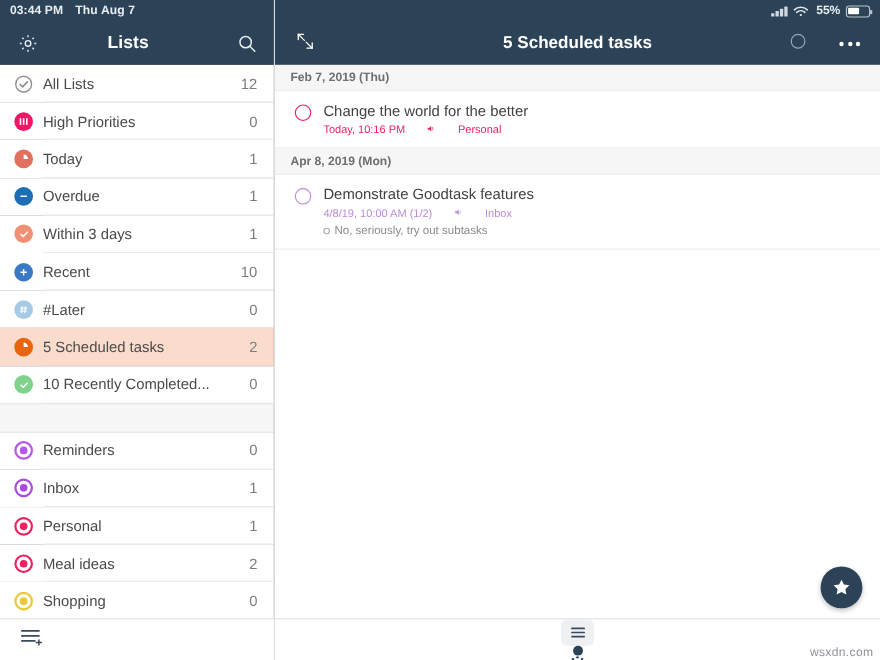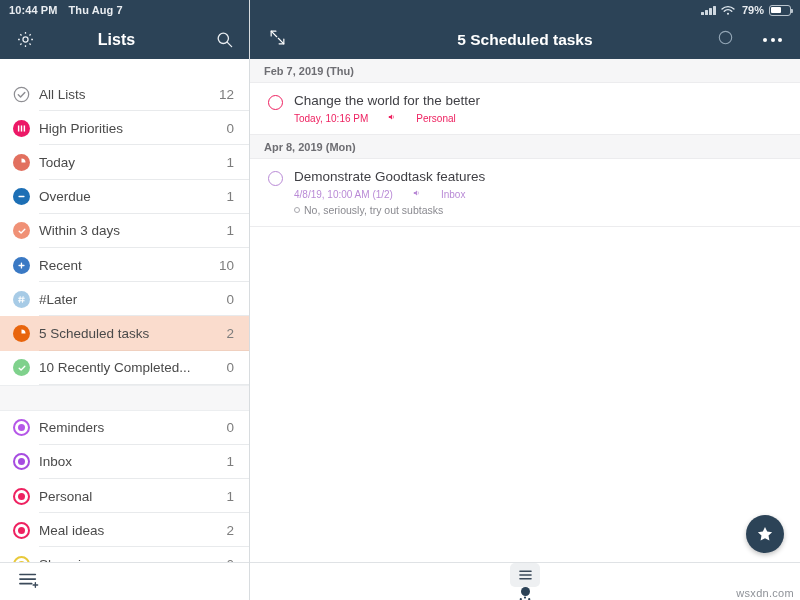--- a/index.html
+++ b/index.html
@@ -34,21 +34,21 @@
     padding: 0 14px;
     position: relative;
   }
   .nav-title {
     position: absolute; left: 0; right: 16px; text-align: center;
     color: #ffffff; font-size: 16px; font-weight: bold;
     pointer-events: none;
   }
   .nav-icon { width: 22px; height: 22px; position: relative; z-index: 2; display:flex; align-items:center; justify-content:center; }
 
-  .list-scroll { flex: 1; overflow: hidden; background: #737373; margin-top: 18px; }
+  .list-scroll { flex: 1; overflow: hidden; background: #737373; }
 
   .group-gap { height: 26px; background: #f7f7f8; border-top: 1px solid #eceef0; border-bottom: 1px solid #eceef0; }
 
   .row {
     height: 34.2px;
     display: flex; align-items: center;
     padding-left: 13px; padding-right: 15px;
     position: relative;
     background: #ffffff;
   }
@@ -144,21 +144,21 @@
   }
 </style>
 </head>
 <body>
 
 <div id="app">
 
   <div class="sidebar">
 
     <div class="statusbar">
-      <span class="sb-time">10:44 PM</span>
+      <span class="sb-time">03:44 PM</span>
       <span class="sb-date">Thu Aug 7</span>
     </div>
 
     <div class="nav">
       <div class="nav-icon">
         <svg width="19" height="19" viewBox="0 0 24 24" fill="none" stroke="#e9edf1" stroke-width="1.6">
           <circle cx="12" cy="12" r="3.2"></circle>
           <path d="M12 2.6v2.2M12 19.2v2.2M21.4 12h-2.2M4.8 12H2.6M18.6 5.4l-1.6 1.6M7 17l-1.6 1.6M18.6 18.6L17 17M7 7L5.4 5.4"></path>
         </svg>
       </div>
@@ -339,21 +339,21 @@
             <i style="height:7px"></i>
             <i style="height:9px"></i>
         </span>
         <span style="display:flex;align-items:center;">
           <svg width="14" height="11" viewBox="0 0 16 12" fill="none" stroke="#dfe8ef" stroke-width="1.6" stroke-linecap="round">
             <path d="M1.2 4.2a10 10 0 0 1 13.6 0"></path>
               <path d="M3.7 6.8a6.4 6.4 0 0 1 8.6 0"></path>
               <circle cx="8" cy="9.7" r="1.2" fill="#dfe8ef" stroke="none"></circle>
           </svg>
         </span>
-        <span class="batt-txt">79%</span>
+        <span class="batt-txt">55%</span>
         <span class="batt">
             <i></i>
           </span>
       </div>
     </div>
 
     <div class="main-nav">
       <div style="z-index:2;">
         <svg width="19" height="19" viewBox="0 0 24 24" fill="none" stroke="#ffffff" stroke-width="1.5" stroke-linecap="round" stroke-linejoin="round">
           <path d="M10 4H4v6"></path>

